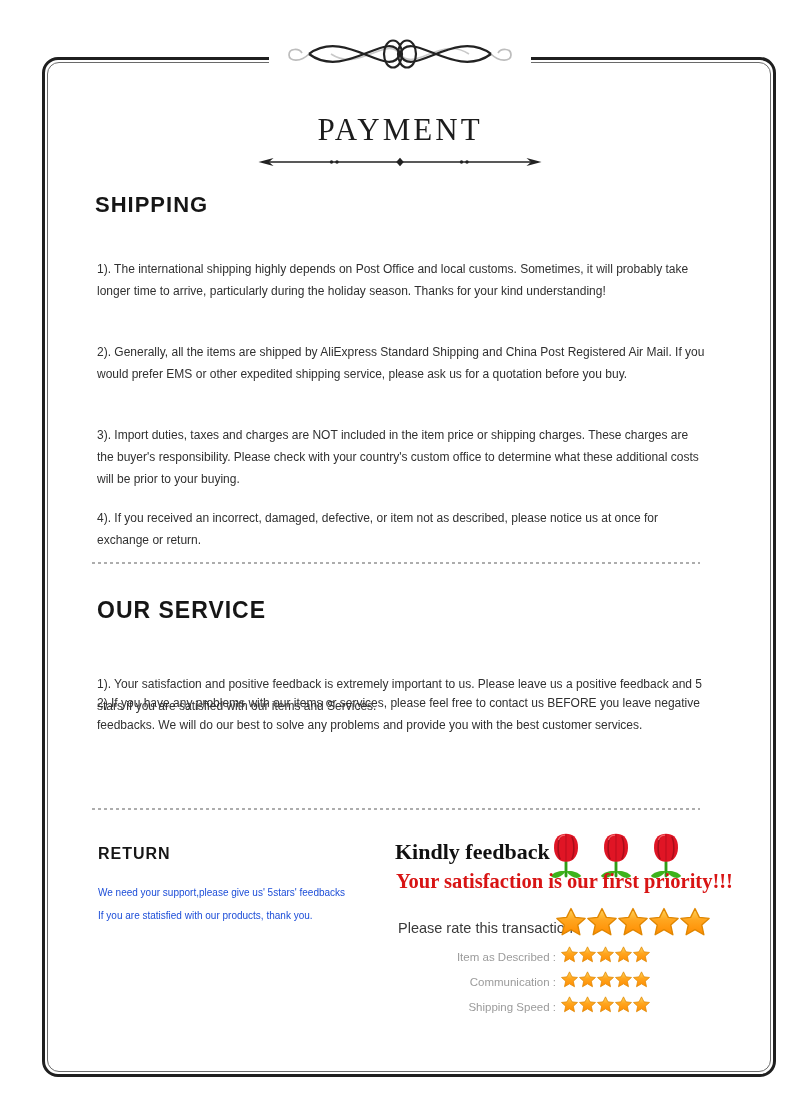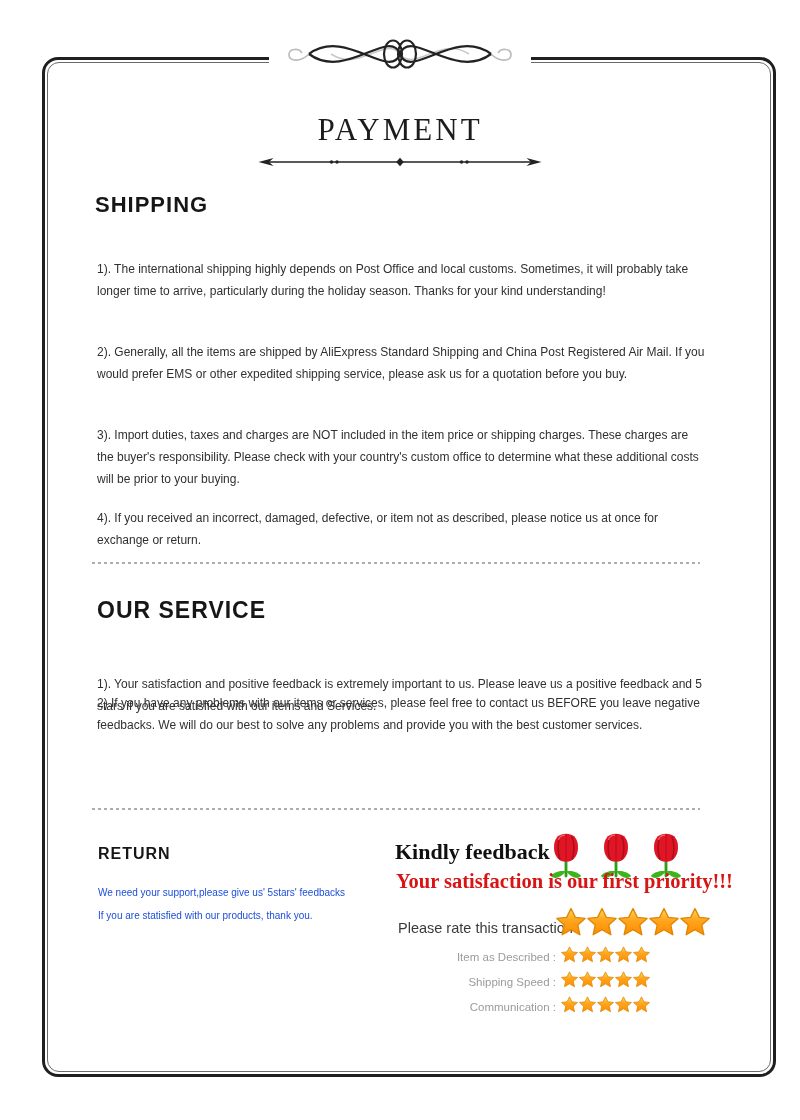--- a/index.html
+++ b/index.html
@@ -174,54 +174,54 @@
           </svg>
           <svg width="17" height="17" viewBox="0 0 20 20">
             <polygon points="10,1 12.9,6.9 19.4,7.6 14.5,12 15.9,18.5 10,15.1 4.1,18.5 5.5,12 0.6,7.6 7.1,6.9" fill="url(#sg)" stroke="#e08600" stroke-width="0.9" stroke-linejoin="round"></polygon>
           </svg>
           <svg width="17" height="17" viewBox="0 0 20 20">
             <polygon points="10,1 12.9,6.9 19.4,7.6 14.5,12 15.9,18.5 10,15.1 4.1,18.5 5.5,12 0.6,7.6 7.1,6.9" fill="url(#sg)" stroke="#e08600" stroke-width="0.9" stroke-linejoin="round"></polygon>
           </svg>
         </span>
     </div>
     <div class="rating-row">
+      <span class="rating-label">Communication :</span>
+      <span class="row-stars stars-inline">
+          <svg width="17" height="17" viewBox="0 0 20 20">
+            <polygon points="10,1 12.9,6.9 19.4,7.6 14.5,12 15.9,18.5 10,15.1 4.1,18.5 5.5,12 0.6,7.6 7.1,6.9" fill="url(#sg)" stroke="#e08600" stroke-width="0.9" stroke-linejoin="round"></polygon>
+          </svg>
+          <svg width="17" height="17" viewBox="0 0 20 20">
+            <polygon points="10,1 12.9,6.9 19.4,7.6 14.5,12 15.9,18.5 10,15.1 4.1,18.5 5.5,12 0.6,7.6 7.1,6.9" fill="url(#sg)" stroke="#e08600" stroke-width="0.9" stroke-linejoin="round"></polygon>
+          </svg>
+          <svg width="17" height="17" viewBox="0 0 20 20">
+            <polygon points="10,1 12.9,6.9 19.4,7.6 14.5,12 15.9,18.5 10,15.1 4.1,18.5 5.5,12 0.6,7.6 7.1,6.9" fill="url(#sg)" stroke="#e08600" stroke-width="0.9" stroke-linejoin="round"></polygon>
+          </svg>
+          <svg width="17" height="17" viewBox="0 0 20 20">
+            <polygon points="10,1 12.9,6.9 19.4,7.6 14.5,12 15.9,18.5 10,15.1 4.1,18.5 5.5,12 0.6,7.6 7.1,6.9" fill="url(#sg)" stroke="#e08600" stroke-width="0.9" stroke-linejoin="round"></polygon>
+          </svg>
+          <svg width="17" height="17" viewBox="0 0 20 20">
+            <polygon points="10,1 12.9,6.9 19.4,7.6 14.5,12 15.9,18.5 10,15.1 4.1,18.5 5.5,12 0.6,7.6 7.1,6.9" fill="url(#sg)" stroke="#e08600" stroke-width="0.9" stroke-linejoin="round"></polygon>
+          </svg>
+        </span>
+    </div>
+    <div class="rating-row">
       <span class="rating-label">Shipping Speed :</span>
       <span class="row-stars stars-inline">
           <svg width="17" height="17" viewBox="0 0 20 20">
             <polygon points="10,1 12.9,6.9 19.4,7.6 14.5,12 15.9,18.5 10,15.1 4.1,18.5 5.5,12 0.6,7.6 7.1,6.9" fill="url(#sg)" stroke="#e08600" stroke-width="0.9" stroke-linejoin="round"></polygon>
           </svg>
           <svg width="17" height="17" viewBox="0 0 20 20">
             <polygon points="10,1 12.9,6.9 19.4,7.6 14.5,12 15.9,18.5 10,15.1 4.1,18.5 5.5,12 0.6,7.6 7.1,6.9" fill="url(#sg)" stroke="#e08600" stroke-width="0.9" stroke-linejoin="round"></polygon>
           </svg>
           <svg width="17" height="17" viewBox="0 0 20 20">
             <polygon points="10,1 12.9,6.9 19.4,7.6 14.5,12 15.9,18.5 10,15.1 4.1,18.5 5.5,12 0.6,7.6 7.1,6.9" fill="url(#sg)" stroke="#e08600" stroke-width="0.9" stroke-linejoin="round"></polygon>
           </svg>
           <svg width="17" height="17" viewBox="0 0 20 20">
             <polygon points="10,1 12.9,6.9 19.4,7.6 14.5,12 15.9,18.5 10,15.1 4.1,18.5 5.5,12 0.6,7.6 7.1,6.9" fill="url(#sg)" stroke="#e08600" stroke-width="0.9" stroke-linejoin="round"></polygon>
           </svg>
           <svg width="17" height="17" viewBox="0 0 20 20">
             <polygon points="10,1 12.9,6.9 19.4,7.6 14.5,12 15.9,18.5 10,15.1 4.1,18.5 5.5,12 0.6,7.6 7.1,6.9" fill="url(#sg)" stroke="#e08600" stroke-width="0.9" stroke-linejoin="round"></polygon>
           </svg>
         </span>
     </div>
-    <div class="rating-row">
-      <span class="rating-label">Communication :</span>
-      <span class="row-stars stars-inline">
-          <svg width="17" height="17" viewBox="0 0 20 20">
-            <polygon points="10,1 12.9,6.9 19.4,7.6 14.5,12 15.9,18.5 10,15.1 4.1,18.5 5.5,12 0.6,7.6 7.1,6.9" fill="url(#sg)" stroke="#e08600" stroke-width="0.9" stroke-linejoin="round"></polygon>
-          </svg>
-          <svg width="17" height="17" viewBox="0 0 20 20">
-            <polygon points="10,1 12.9,6.9 19.4,7.6 14.5,12 15.9,18.5 10,15.1 4.1,18.5 5.5,12 0.6,7.6 7.1,6.9" fill="url(#sg)" stroke="#e08600" stroke-width="0.9" stroke-linejoin="round"></polygon>
-          </svg>
-          <svg width="17" height="17" viewBox="0 0 20 20">
-            <polygon points="10,1 12.9,6.9 19.4,7.6 14.5,12 15.9,18.5 10,15.1 4.1,18.5 5.5,12 0.6,7.6 7.1,6.9" fill="url(#sg)" stroke="#e08600" stroke-width="0.9" stroke-linejoin="round"></polygon>
-          </svg>
-          <svg width="17" height="17" viewBox="0 0 20 20">
-            <polygon points="10,1 12.9,6.9 19.4,7.6 14.5,12 15.9,18.5 10,15.1 4.1,18.5 5.5,12 0.6,7.6 7.1,6.9" fill="url(#sg)" stroke="#e08600" stroke-width="0.9" stroke-linejoin="round"></polygon>
-          </svg>
-          <svg width="17" height="17" viewBox="0 0 20 20">
-            <polygon points="10,1 12.9,6.9 19.4,7.6 14.5,12 15.9,18.5 10,15.1 4.1,18.5 5.5,12 0.6,7.6 7.1,6.9" fill="url(#sg)" stroke="#e08600" stroke-width="0.9" stroke-linejoin="round"></polygon>
-          </svg>
-        </span>
-    </div>
   </div>
 
 </div>
 
 </body></html>

